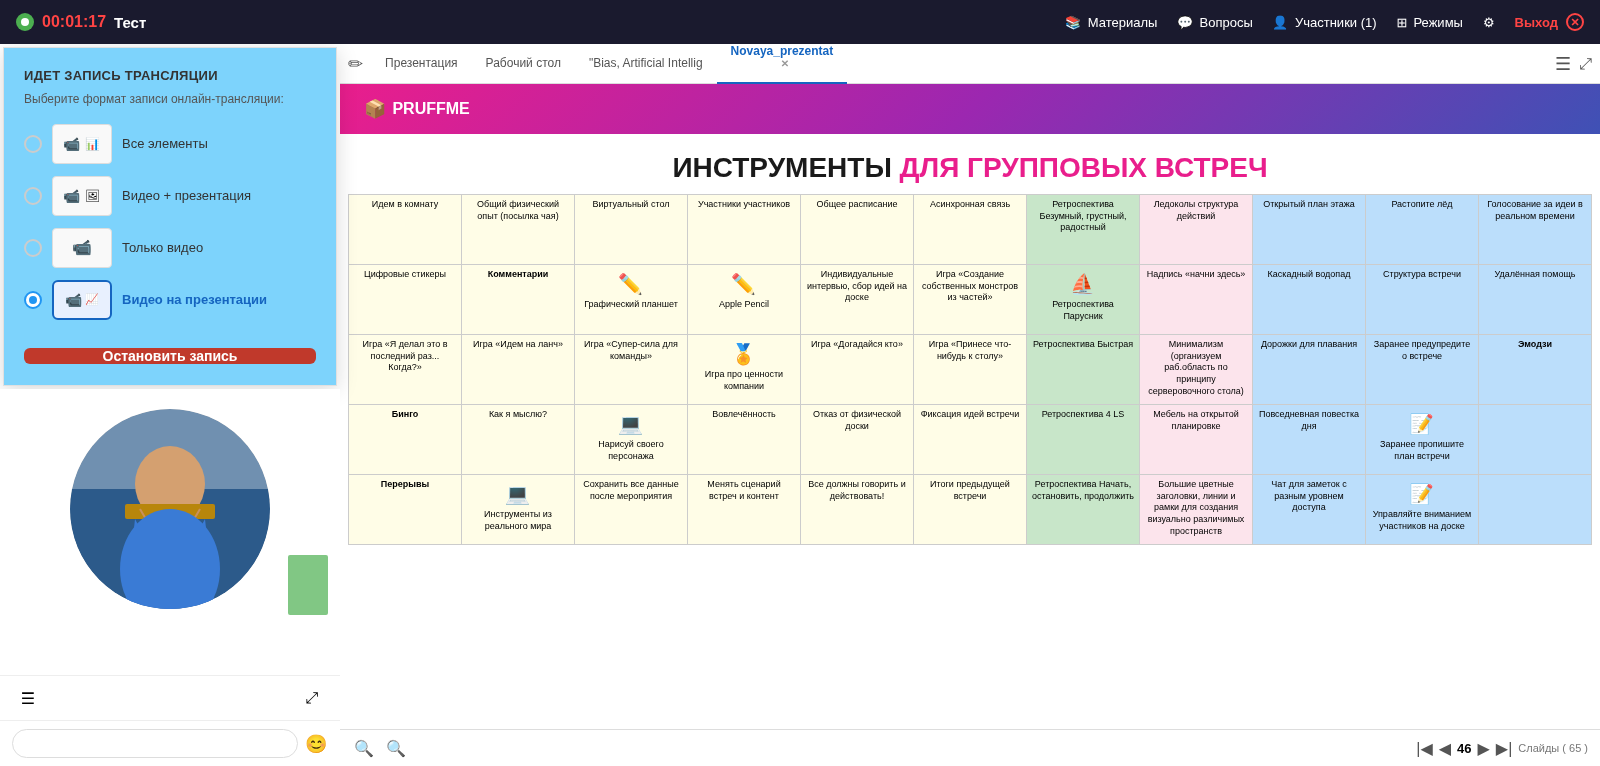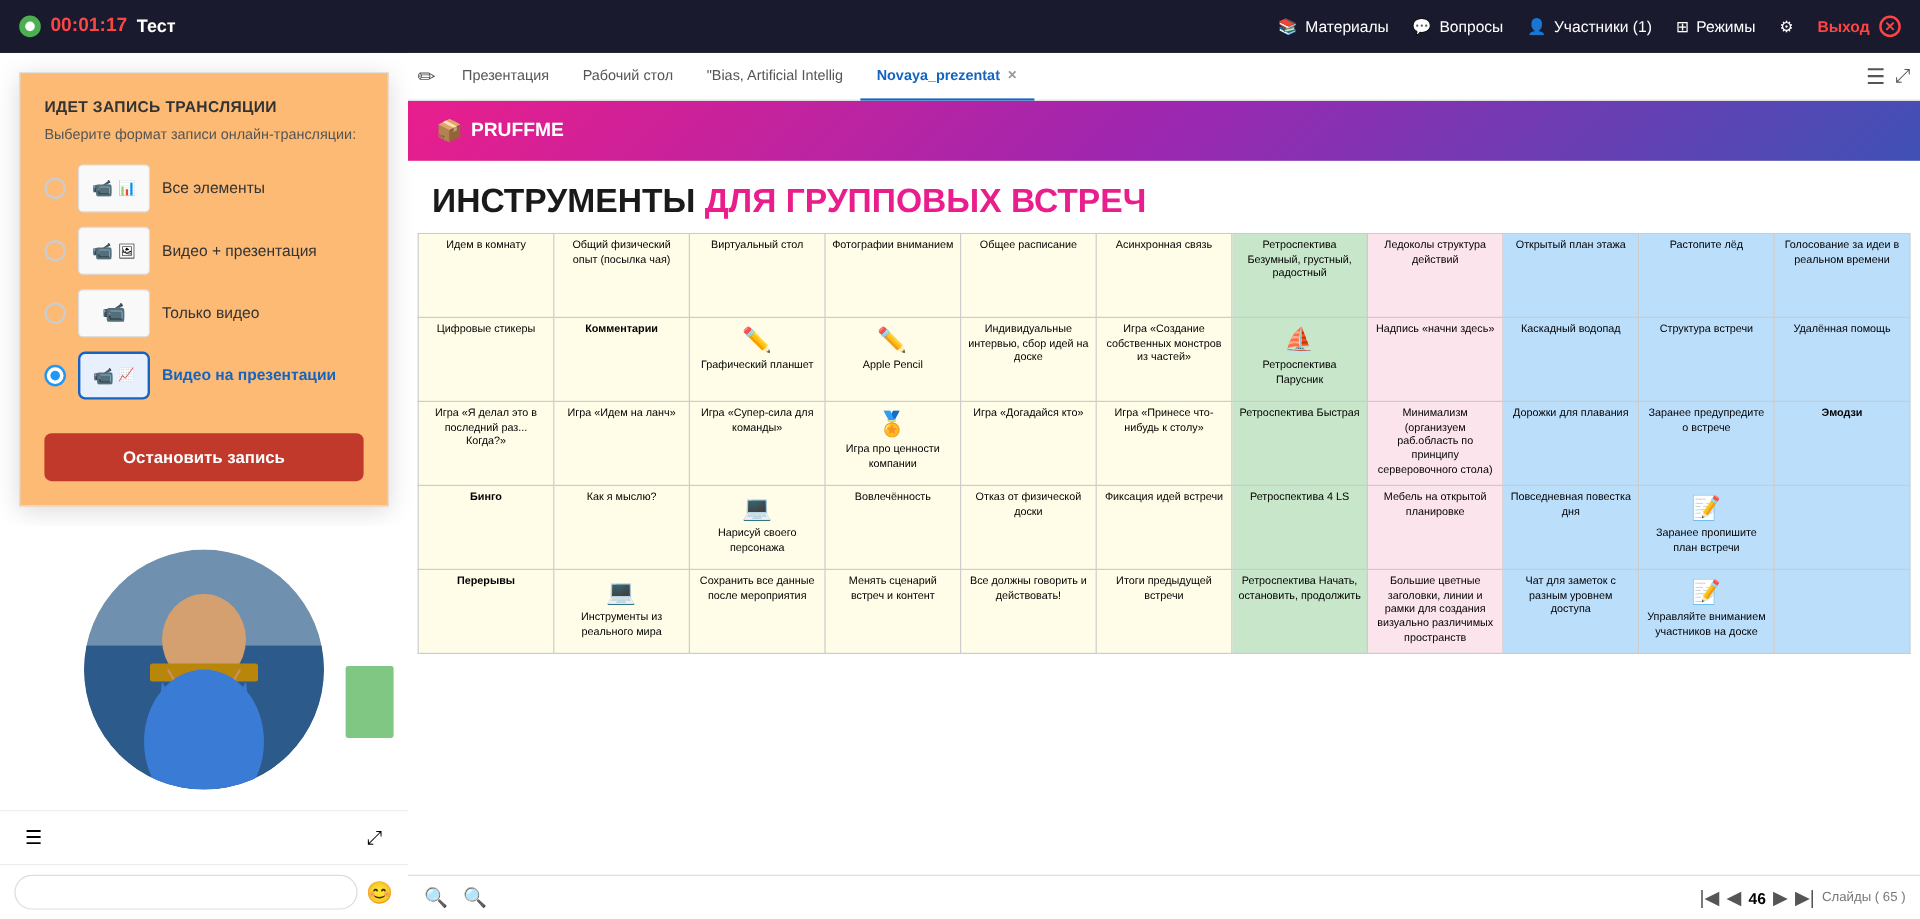--- a/index.html
+++ b/index.html
@@ -20,22 +20,22 @@
     .exit-btn { color: #ff4444; font-size: 13px; font-weight: 600; cursor: pointer; display: flex; align-items: center; gap: 8px; }
 
     
     .main-area { display: flex; height: calc(766px - 44px); }
 
     
     .left-panel { width: 340px; background: white; display: flex; flex-direction: column; position: relative; z-index: 50; }
 
     
     .recording-popup {
-      background: #fdba74; border: 1px solid #e0e0e0; box-shadow: 0 4px 20px rgba(0,0,0,0.15);
-      padding: 20px; margin: 16px; flex-shrink: 0;
+      background: #7dd3fc; border: 1px solid #e0e0e0; box-shadow: 0 4px 20px rgba(0,0,0,0.15);
+      padding: 20px; margin: 3px; flex-shrink: 0;
     }
     .popup-title { font-size: 13px; font-weight: 700; color: #333; margin-bottom: 8px; text-transform: uppercase; letter-spacing: 0.3px; }
     .popup-subtitle { font-size: 12px; color: #555; margin-bottom: 16px; line-height: 1.4; }
 
     .radio-option { display: flex; align-items: center; gap: 10px; margin-bottom: 12px; cursor: pointer; }
     .radio-circle { width: 18px; height: 18px; border-radius: 50%; border: 2px solid #ccc; flex-shrink: 0; }
     .radio-circle.active { border-color: #2196f3; background: white; position: relative; }
     .radio-circle.active::after { content: ''; position: absolute; top: 3px; left: 3px; width: 8px; height: 8px; background: #2196f3; border-radius: 50%; }
     .option-icon-box {
       width: 60px; height: 40px; border: 1px solid #ddd; border-radius: 4px;
@@ -43,21 +43,21 @@
     }
     .option-label { font-size: 13px; color: #333; }
     .option-label.active { color: #1565c0; font-weight: 600; }
 
     .active-option-box {
       border: 2px solid #1565c0; border-radius: 6px; background: #e8f0fe;
       width: 60px; height: 40px; display: flex; align-items: center; justify-content: center; gap: 3px; flex-shrink: 0;
     }
 
     .stop-btn {
-      width: 100%; padding: 12px; background: #c0392b; border: none; border-radius: 6px;
+      width: 100%; background: #c0392b; border: none; border-radius: 6px;
       color: white; font-size: 14px; font-weight: 600; cursor: pointer; margin-top: 16px;
     }
 
     
     .avatar-area { flex: 1; display: flex; align-items: flex-start; justify-content: center; padding-top: 20px; position: relative; background: white; }
     .avatar-circle { width: 200px; height: 200px; border-radius: 50%; overflow: hidden; background: #ccc; }
     .avatar-circle svg { width: 100%; height: 100%; }
 
     
     .tools-row { display: flex; align-items: center; justify-content: space-between; padding: 6px 12px; background: white; border-top: 1px solid #eee; }
@@ -74,42 +74,42 @@
     
     .tabs-bar {
       display: flex; align-items: center; background: white; border-bottom: 1px solid #ddd;
       padding: 0 8px; height: 40px; gap: 0;
     }
     .pencil-icon { font-size: 18px; margin-right: 8px; color: #555; }
     .tab {
       padding: 0 14px; height: 40px; display: flex; align-items: center; font-size: 12px;
       color: #555; cursor: pointer; border-bottom: 2px solid transparent; white-space: nowrap;
     }
-    .tab.active { color: #1565c0; border-bottom: 2px solid #1565c0; font-weight: 600; }
+    .tab.active { color: #1565c0; border-bottom: 2px solid #1565c0; font-weight: 600; flex-direction: column; }
     .tab-close { margin-left: 6px; font-size: 10px; color: #999; }
     .tabs-menu { margin-left: auto; font-size: 18px; cursor: pointer; color: #555; }
     .tabs-expand { font-size: 16px; cursor: pointer; color: #555; margin-left: 8px; }
 
     
     .slide-content { flex: 1; overflow: hidden; background: #e0e0e0; display: flex; align-items: flex-start; justify-content: center; padding: 0; }
     .slide-wrapper { width: 100%; height: 100%; overflow: hidden; position: relative; }
 
     
     .slide-pres {
       background: white; width: 100%; height: 100%;
       display: flex; flex-direction: column; overflow: hidden;
     }
     .slide-header {
       background: linear-gradient(135deg, #e91e8c 0%, #9c27b0 50%, #3f51b5 100%);
       padding: 14px 24px; display: flex; align-items: center; gap: 10px;
     }
     .pruff-logo { color: white; font-size: 16px; font-weight: 700; display: flex; align-items: center; gap: 6px; }
     .logo-icon { font-size: 18px; }
 
-    .slide-main-title { padding: 18px 20px 10px; font-size: 28px; font-weight: 900; color: #1a1a1a; }
+    .slide-main-title { text-align: center; padding: 18px 20px 10px; font-size: 28px; font-weight: 900; color: #1a1a1a; }
     .title-highlight { color: #e91e8c; }
 
     
     .tools-grid { flex: 1; overflow: hidden; padding: 0 8px 8px; }
     .grid-table { width: 100%; border-collapse: collapse; table-layout: fixed; }
     .grid-table td {
       border: 1px solid #ccc; padding: 4px 5px; font-size: 9px; text-align: center;
       vertical-align: top; line-height: 1.3; height: 70px; background: #fffde7;
       word-break: break-word;
     }
@@ -284,21 +284,21 @@
             <span class="title-highlight">ДЛЯ ГРУППОВЫХ ВСТРЕЧ</span>
           </div>
 
           <div class="tools-grid">
             <table class="grid-table">
               <tbody id="grid-body">
                   <tr>
                     <td><span class="cell-text">Идем в комнату</span></td>
                     <td><span class="cell-text">Общий физический опыт (посылка чая)</span></td>
                     <td><span class="cell-text">Виртуальный стол</span></td>
-                    <td><span class="cell-text">Фотографии вниманием</span></td>
+                    <td><span class="cell-text">Участники участников</span></td>
                     <td><span class="cell-text">Общее расписание</span></td>
                     <td><span class="cell-text">Асинхронная связь</span></td>
                     <td class="green"><span class="cell-text">Ретроспектива Безумный, грустный, радостный</span></td>
                     <td class="pink"><span class="cell-text">Ледоколы структура действий</span></td>
                     <td class="blue"><span class="cell-text">Открытый план этажа</span></td>
                     <td class="blue"><span class="cell-text">Растопите лёд</span></td>
                     <td class="blue"><span class="cell-text">Голосование за идеи в реальном времени</span></td>
                   </tr>
                   <tr>
                     <td><span class="cell-text">Цифровые стикеры</span></td>

